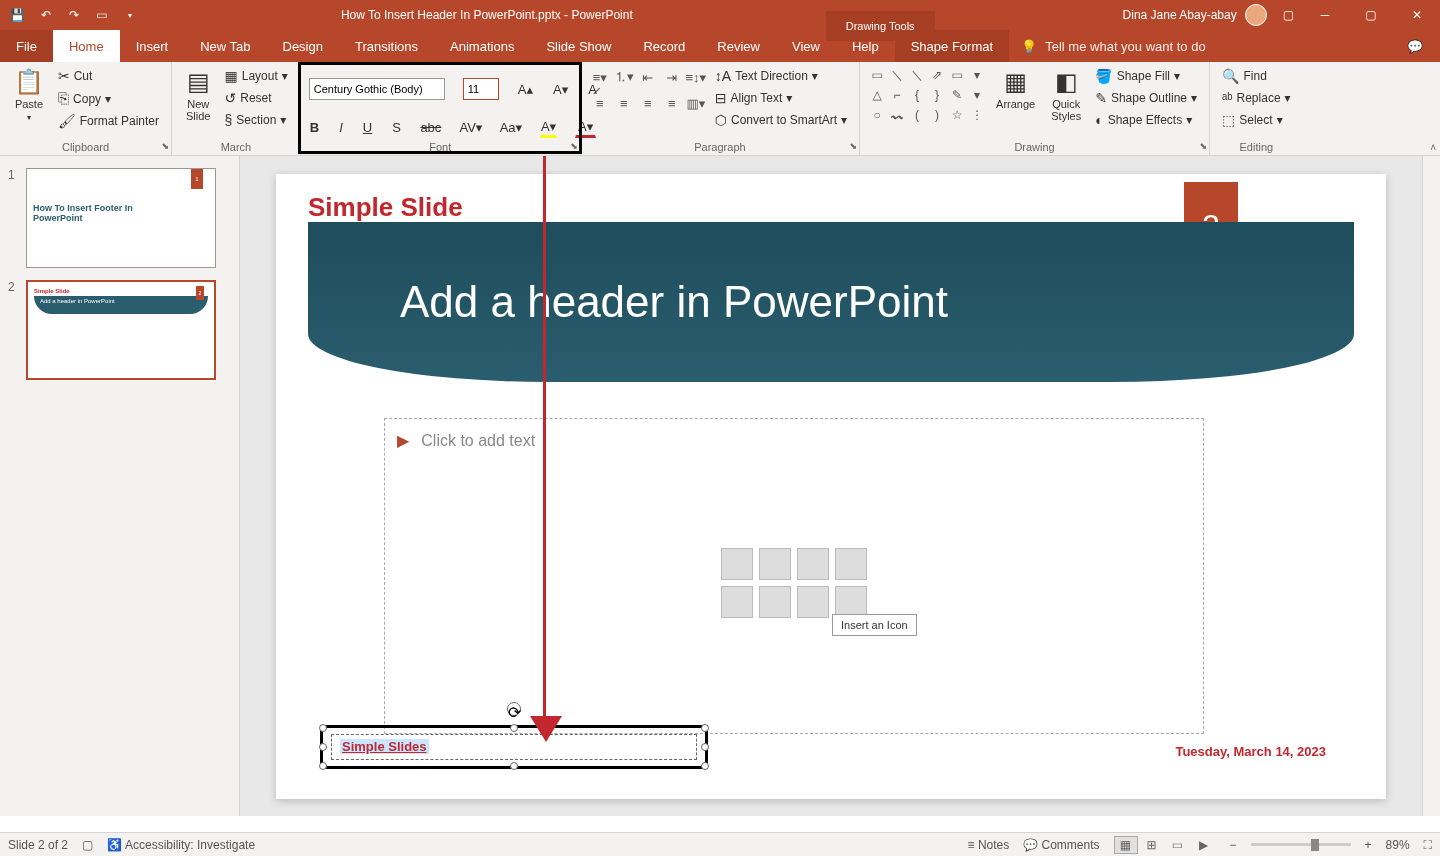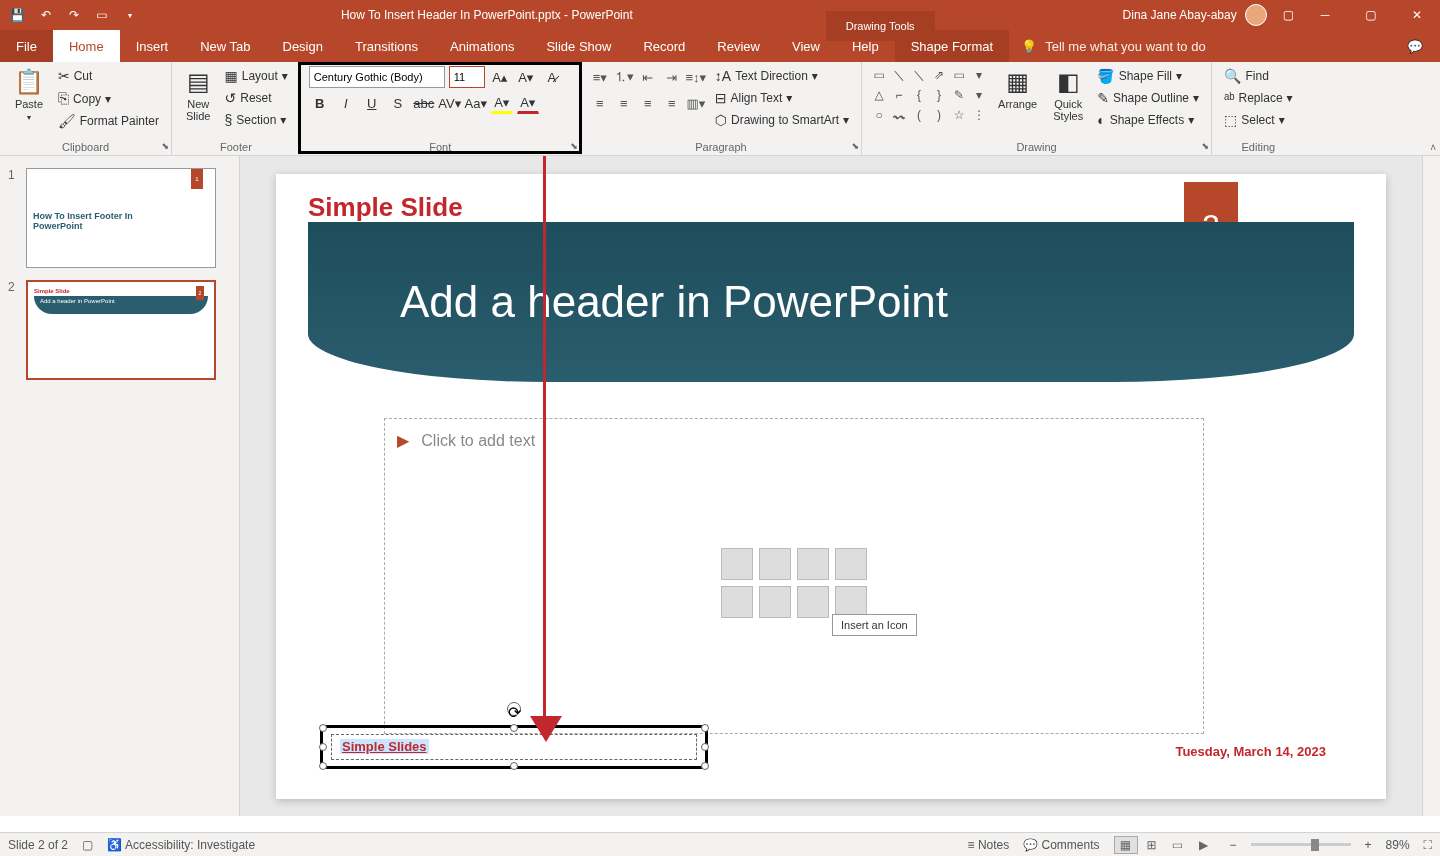--- a/index.html
+++ b/index.html
@@ -33,21 +33,21 @@
 .ribbon-group .group-label .launcher { position: absolute; right: -6px; top: 2px; font-size: 9px; color: #666; }
 
 .big-btn { display: flex; flex-direction: column; align-items: center; justify-content: center; padding: 2px 6px; cursor: pointer; font-size: 11px; color: #333; text-align: center; }
 .big-btn .icon { font-size: 24px; margin-bottom: 2px; }
 .small-btn { display: flex; align-items: center; gap: 4px; padding: 2px 4px; cursor: pointer; font-size: 12px; color: #333; }
 .small-btn .icon { font-size: 14px; }
 .btn-col { display: flex; flex-direction: column; gap: 2px; }
 
 .font-name-input { width: 136px; height: 22px; border: 1px solid #999; font-size: 11px; padding: 0 4px; background: #fff; }
 .font-size-input { width: 36px; height: 22px; border: 1px solid #999; font-size: 11px; padding: 0 4px; background: #fff; }
-.font-row { display: flex; gap: 4px; align-items: center; }
+.font-row { display: flex; gap: 18px; align-items: center; margin-top: 12px; }
 .font-group-box { border: 3px solid #000; position: absolute; left: 298px; top: 0; width: 284px; height: 92px; pointer-events: none; }
 .font-size-highlight { border: 1px solid #b7472a; }
 .font-color-highlight { border: 1px solid #b7472a; padding: 1px 2px; }
 .format-btn { width: 22px; height: 22px; display: flex; align-items: center; justify-content: center; cursor: pointer; font-size: 13px; color: #333; border: 1px solid transparent; }
 
 .para-btn { width: 22px; height: 22px; display: flex; align-items: center; justify-content: center; cursor: pointer; font-size: 13px; color: #555; }
 .para-row { display: flex; gap: 2px; align-items: center; }
 
 .shapes-gallery { display: grid; grid-template-columns: repeat(6, 18px); grid-template-rows: repeat(3, 18px); gap: 2px; }
 .shape-item { width: 18px; height: 18px; display: flex; align-items: center; justify-content: center; font-size: 12px; color: #555; }
@@ -183,21 +183,21 @@
       </div>
       <div class="btn-col">
         <div class="small-btn"><span class="icon">▦</span><span>Layout</span> ▾</div>
         <div class="small-btn">
             <span class="icon">↺</span>
             <span>Reset</span>
           </div>
         <div class="small-btn"><span class="icon">§</span><span>Section</span> ▾</div>
       </div>
     </div>
-    <div class="group-label">Footer</div>
+    <div class="group-label">March</div>
   </div>
 
   <div class="ribbon-group" style="width:280px">
     <div class="group-content" style="flex-direction:column; gap:4px; align-items:stretch">
       <div class="font-row">
         <input class="font-name-input" value="Century Gothic (Body)" style="">
         <input class="font-size-input font-size-highlight" value="11" style="">
         <div class="format-btn font-size-highlight">A▴</div>
         <div class="format-btn font-size-highlight">A▾</div>
         <div class="format-btn">A̷</div>
@@ -239,21 +239,21 @@
           <div class="para-btn">≡</div>
           <div class="para-btn">≡</div>
           <div class="para-btn">≡</div>
           <div class="para-btn">≡</div>
           <div class="para-btn">▥▾</div>
         </div>
       </div>
       <div class="btn-col">
         <div class="small-btn"><span class="icon">↕A</span><span>Text Direction</span> ▾</div>
         <div class="small-btn"><span class="icon">⊟</span><span>Align Text</span> ▾</div>
-        <div class="small-btn"><span class="icon">⬡</span><span>Drawing to SmartArt</span> ▾</div>
+        <div class="small-btn"><span class="icon">⬡</span><span>Convert to SmartArt</span> ▾</div>
       </div>
     </div>
     <div class="group-label"><span>Paragraph</span><span class="launcher">⬊</span></div>
   </div>
 
   <div class="ribbon-group">
     <div class="group-content">
       <div class="shapes-gallery">
         <div class="shape-item">▭</div>
         <div class="shape-item">＼</div>
@@ -309,21 +309,21 @@
   <div class="font-group-box"></div>
   <div class="collapse-ribbon">˄</div>
 </div>
 
 <div class="main">
   <div class="slide-panel">
     <div class="slide-thumb-wrap">
       <div class="slide-num">1</div>
       <div class="slide-thumb" style="background:#fff">
         <div class="thumb1-badge">1</div>
-        <div style="margin-top:36px; color:#2a5d6e; font-weight:bold; font-size:9px; white-space:pre-line">How To Insert Footer In
+        <div style="margin-top:28px; color:#2a5d6e; font-weight:bold; font-size:9px; white-space:pre-line">How To Insert Footer In
 PowerPoint</div>
       </div>
     </div>
     <div class="slide-thumb-wrap">
       <div class="slide-num">2</div>
       <div class="slide-thumb active">
         <div style="color:#c1272d; font-size:6px; font-weight:bold">Simple Slide</div>
         <div class="thumb2-badge">2</div>
         <div style="background:#2a5d6e; height:18px; margin-top:2px; color:#fff; font-size:6px; padding:2px 6px; border-radius:0 0 30px 30px">Add a header in PowerPoint</div>
       </div>

